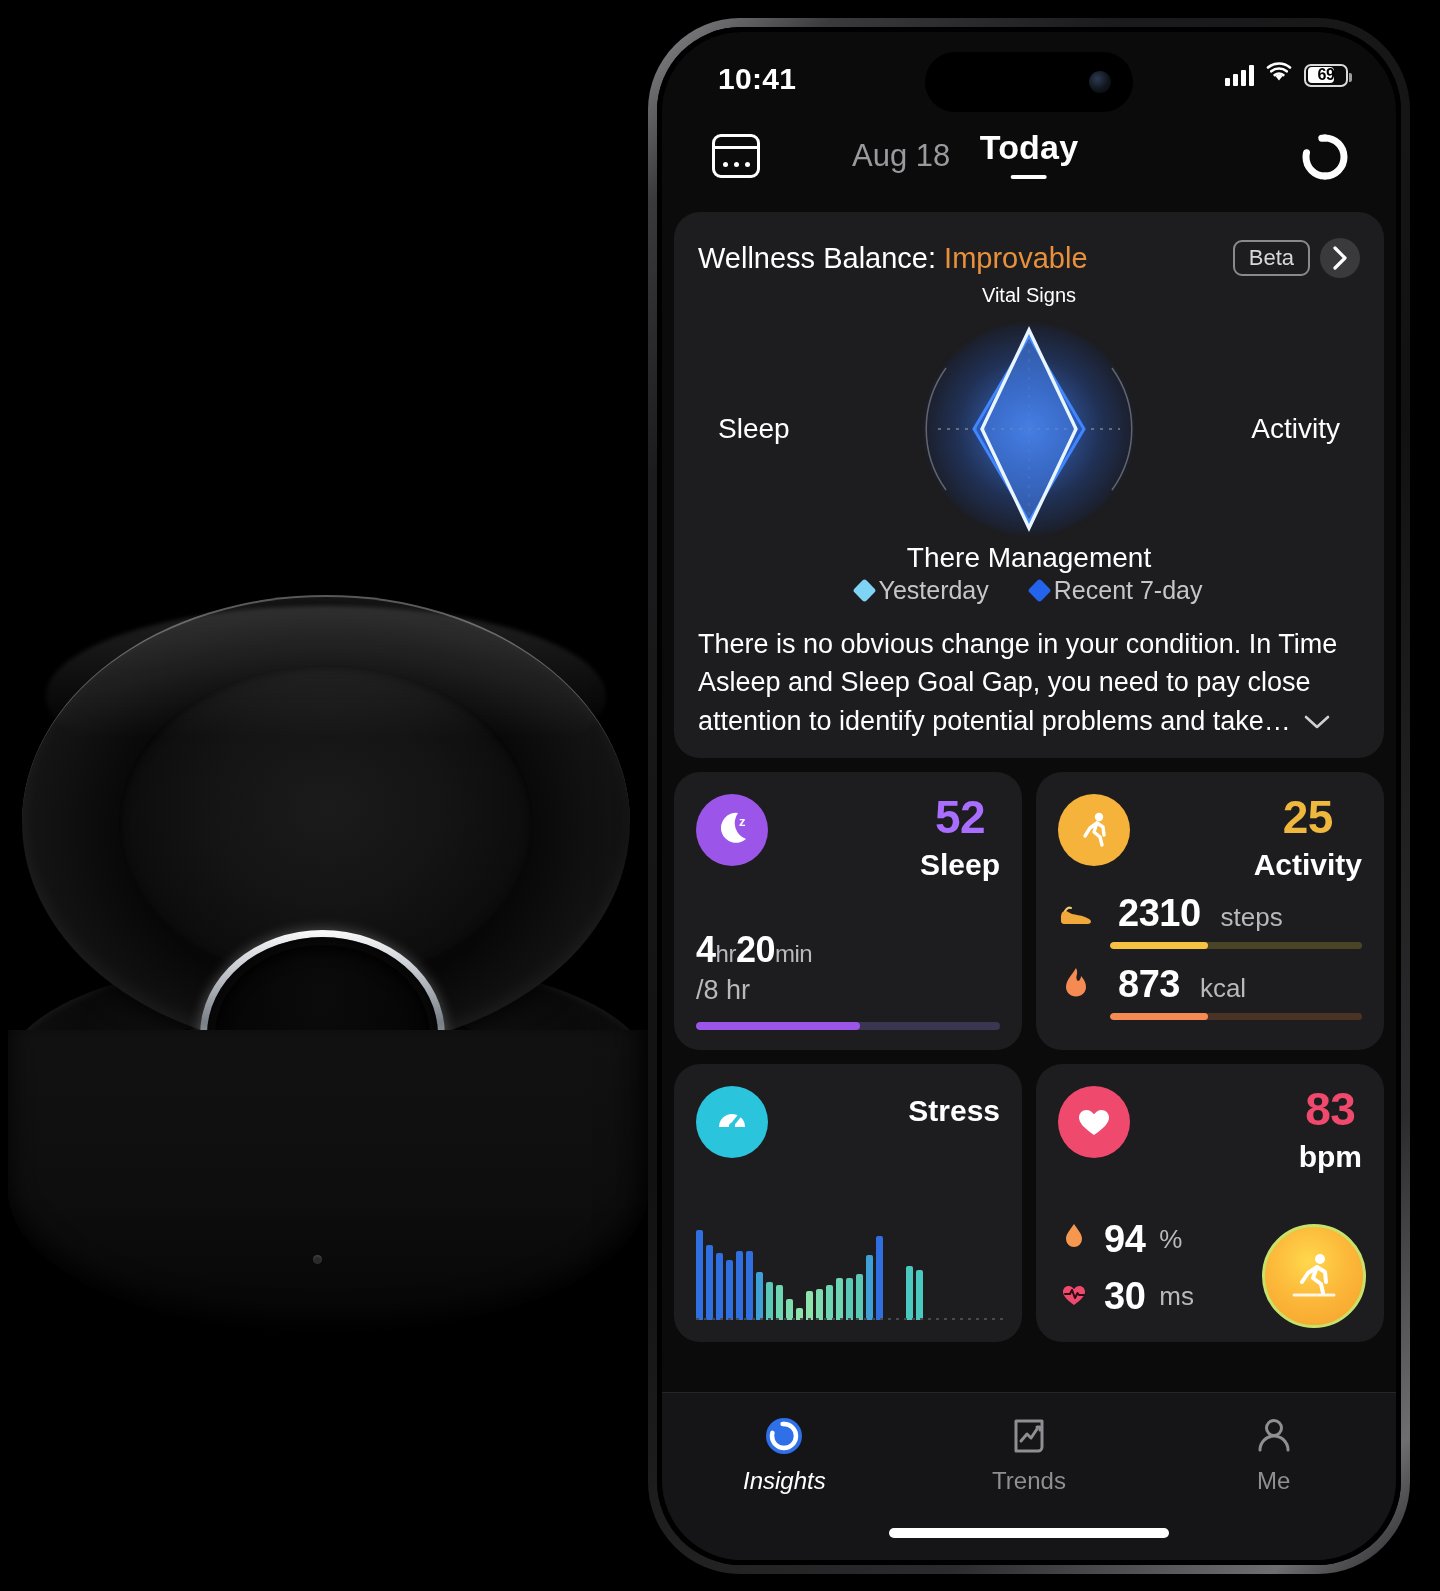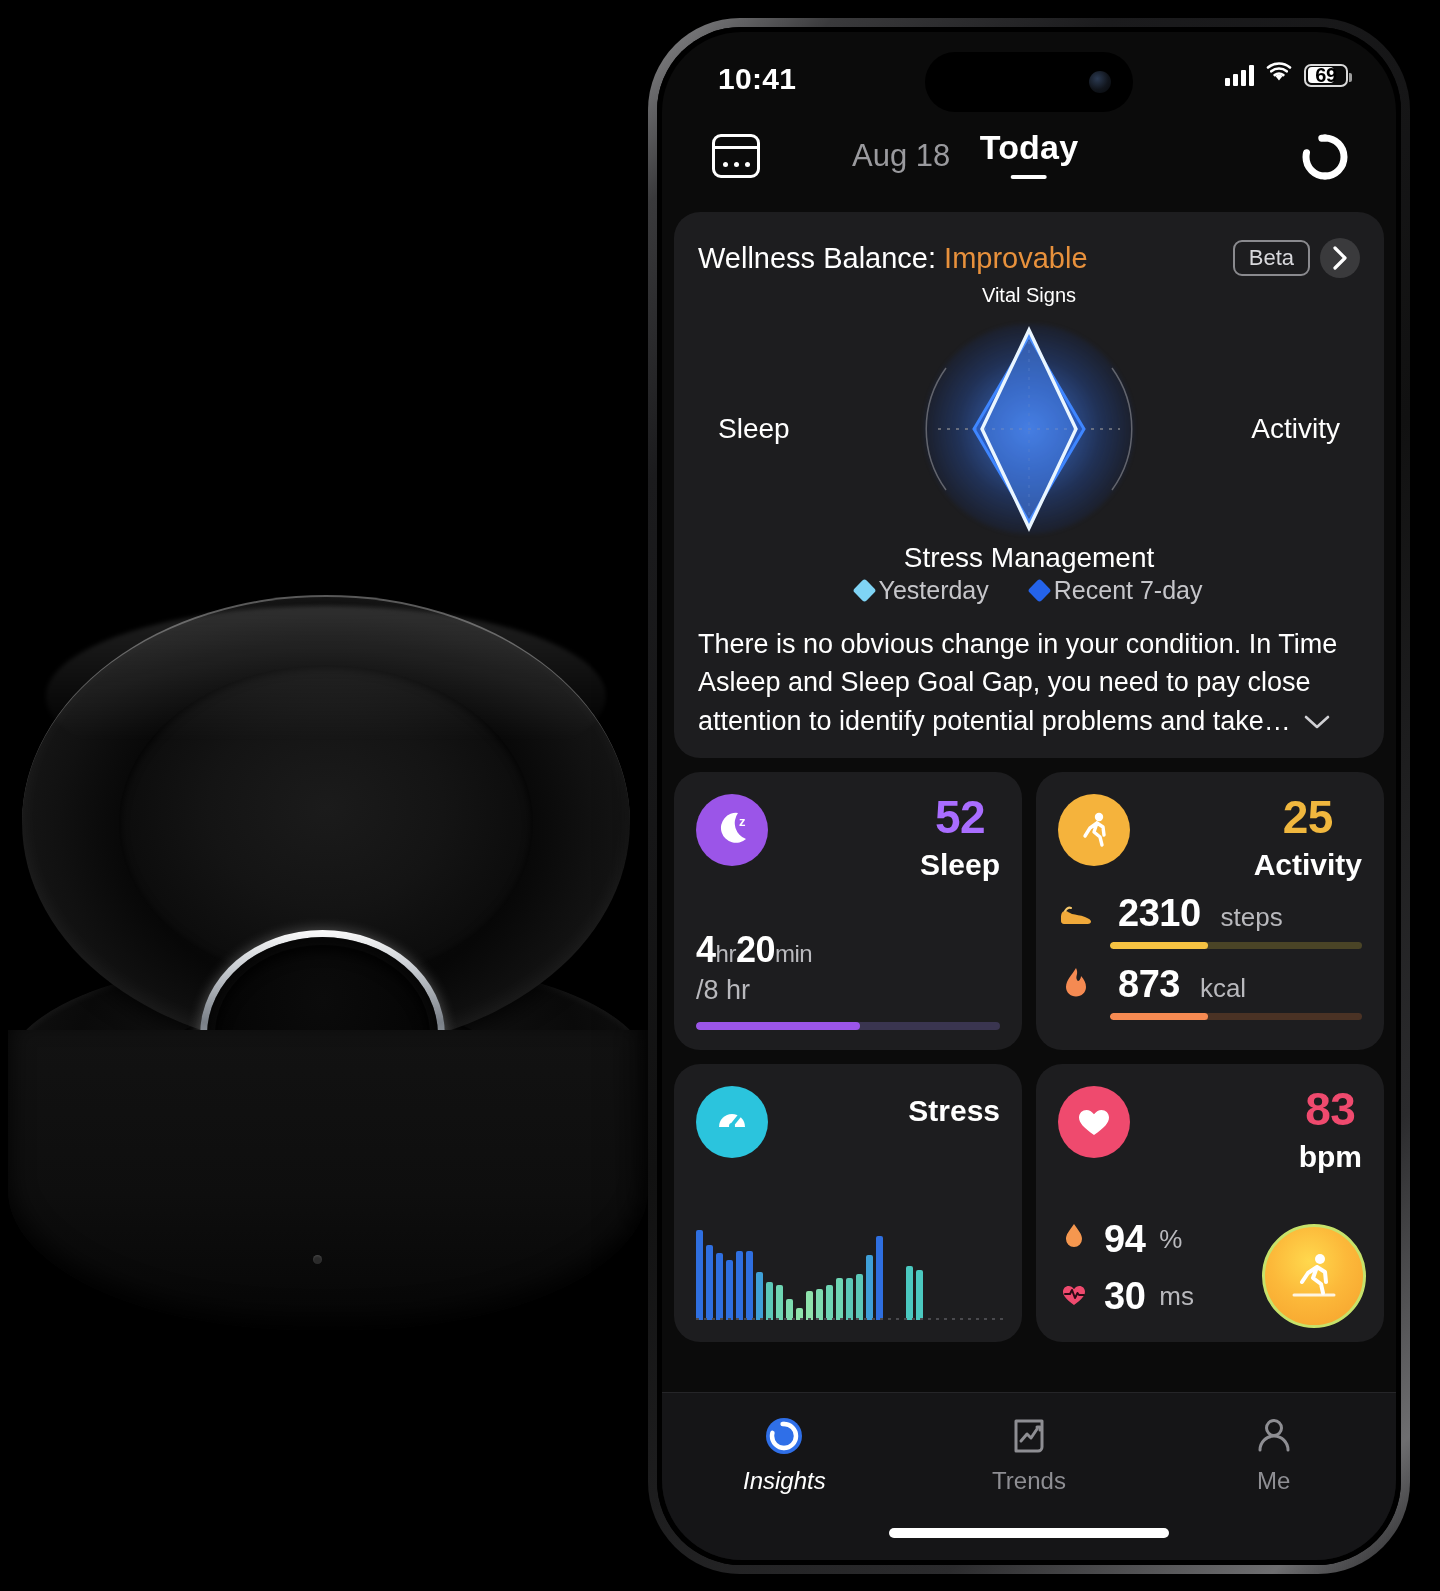--- a/index.html
+++ b/index.html
@@ -110,21 +110,21 @@
     width: 22px; height: 22px; border-radius:50%;
     background: radial-gradient(circle at 38% 35%, #2b3a52 0%, #11151c 55%, #05070a 100%); }
   #status-right { position:absolute; right: 48px; top: 30px; display:flex; align-items:center; gap: 11px; }
   .sig { display:flex; align-items:flex-end; gap: 3px; height: 22px; }
   .sig i { display:block; width:5px; background:#fff; border-radius:1px; }
   .sig i:nth-child(1){height:8px}.sig i:nth-child(2){height:12px}.sig i:nth-child(3){height:16px}.sig i:nth-child(4){height:21px}
   .batt { position:relative; width: 44px; height: 23px; border:2px solid rgba(255,255,255,.85); border-radius:7px; }
   .batt::after { content:""; position:absolute; right:-6px; top:7px; width:3px; height:9px; border-radius:0 2px 2px 0; background:rgba(255,255,255,.6); }
   .batt-fill { position:absolute; left:1.5px; top:1.5px; bottom:1.5px; width:66%; border-radius:4px; background:#fff; }
   .batt-num { position:absolute; inset:0; display:flex; align-items:center; justify-content:center;
-    font-size:20px; font-weight:700; color:#000; z-index:2; letter-spacing:-.3px; }
+    font-size:16px; font-weight:700; color:#000; z-index:2; letter-spacing:-.3px; }
 
   
   #app-header { position:relative; height: 96px; flex:0 0 auto; display:flex; align-items:center; }
   #cal-btn { position:absolute; left: 50px; top: 18px; width:48px; height:44px; border:3px solid #fff; border-radius:9px; }
   #cal-btn::before { content:""; position:absolute; left:0; right:0; top:9px; height:3px; background:#fff; }
   .cal-dots { position:absolute; left:0; right:0; bottom:8px; display:flex; justify-content:center; gap:6px; }
   .cal-dots i { width:5px; height:5px; border-radius:50%; background:#fff; display:block; }
   #date-prev { position:absolute; left: 190px; top: 22px; color:#9a9a9e; font-size:31px; font-weight:400; }
   #today-wrap { position:absolute; left: 50%; transform: translateX(-50%); top: 12px; text-align:right; }
   #today-label { color:#fff; font-size: 34px; font-weight: 600; letter-spacing:.2px; }
@@ -311,21 +311,21 @@
             <svg viewBox="0 0 16 24">
                     <path d="M3 2l10 10L3 22" stroke="#fff" stroke-width="3.2" fill="none" stroke-linecap="round" stroke-linejoin="round"></path>
                   </svg>
           </div>
         </div>
 
         <div id="radar-zone">
           <div id="radar-top-label">Vital Signs</div>
           <div id="radar-left-label">Sleep</div>
           <div id="radar-right-label">Activity</div>
-          <div id="radar-bottom-label">Stress Management</div>
+          <div id="radar-bottom-label">There Management</div>
           <div id="radar-graphic">
             <div id="radar-glow"></div>
             <svg viewBox="0 0 210 210">
               <path d="M14 105 H196" stroke="#8a8a8e" stroke-width="1.6" stroke-dasharray="3 6" opacity=".9"></path>
               <path d="M105 8 V202" stroke="#8a8a8e" stroke-width="1.6" stroke-dasharray="3 6" opacity=".35"></path>
               <path d="M22 44 A104 104 0 0 0 22 166" stroke="#b9b9bd" stroke-width="1.5" fill="none" opacity=".45"></path>
               <path d="M188 44 A104 104 0 0 1 188 166" stroke="#b9b9bd" stroke-width="1.5" fill="none" opacity=".45"></path>
 
               <path d="M105 12 L160 105 L105 198 L50 105 Z" fill="rgba(44,110,240,.55)" stroke="#3f86ff" stroke-width="3"></path>
 

